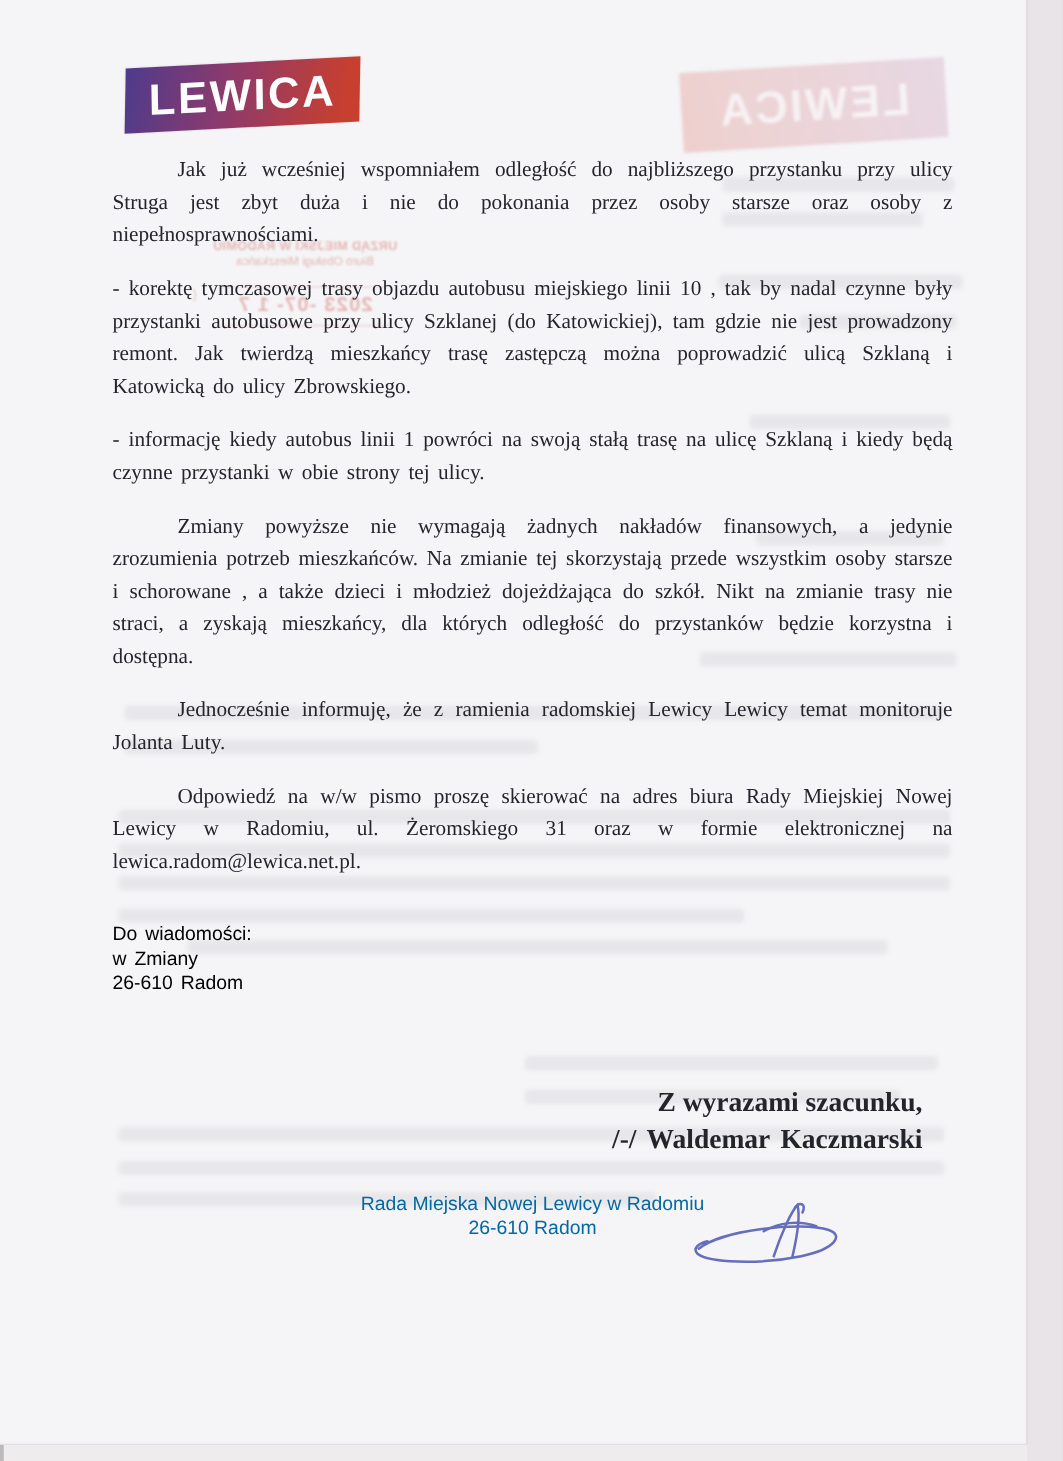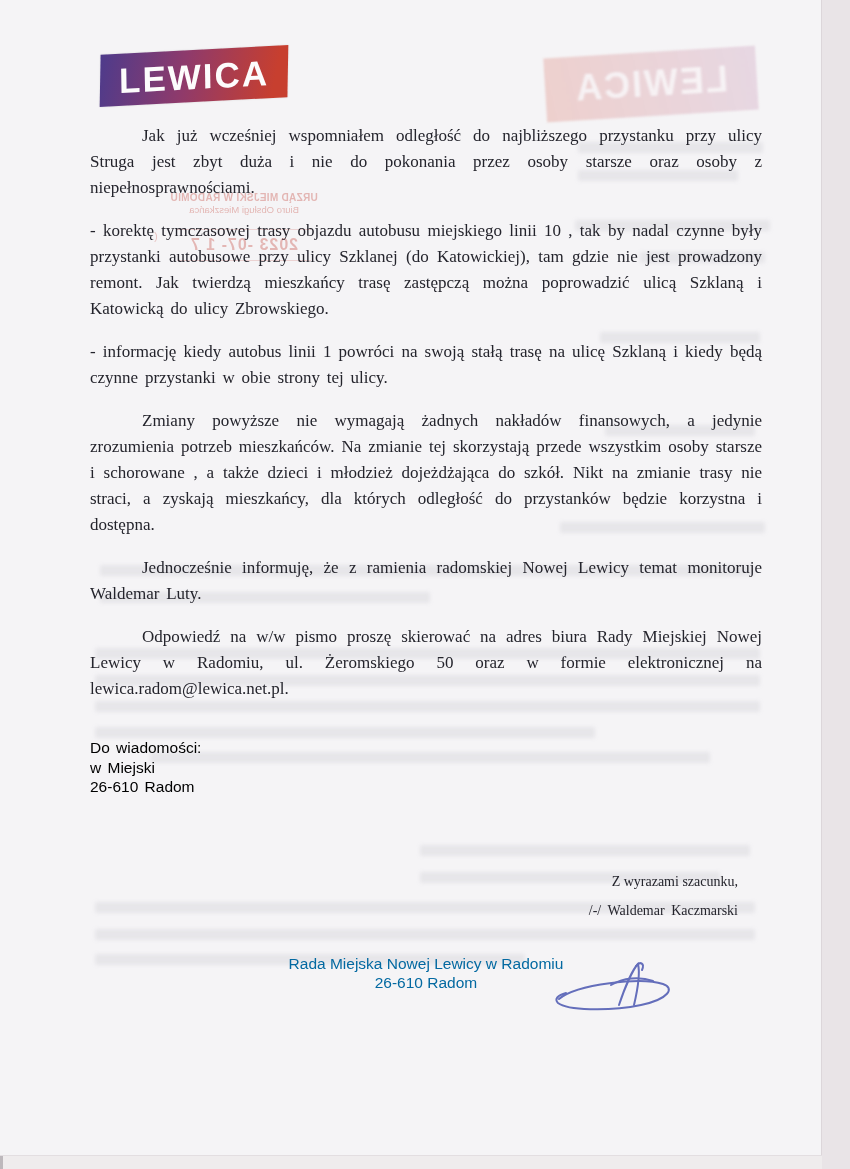--- a/index.html
+++ b/index.html
@@ -66,21 +66,21 @@
   .body-text p{
     margin:0 0 17px 0;font-size:17px;line-height:26px;color:#24242c;
     text-align:justify;word-spacing:2.5px;
   }
   .body-text p.indent{text-indent:52px;}
 
   .cc-block{
     margin-top:36px;font-family:"Liberation Sans", sans-serif;
     font-size:15.5px;line-height:19.5px;color:#000000;word-spacing:2px;
   }
-  .closing{margin-top:72px;text-align:right;padding-right:24px;font-size:14px;color:#24242c;}
+  .closing{margin-top:72px;text-align:right;padding-right:24px;font-size:22px;color:#24242c;font-weight:bold;}
   .closing .salutation{line-height:26px;}
   .closing .signed{line-height:26px;margin-top:3px;word-spacing:3px;}
   .signature-svg{position:absolute;left:545px;top:957px;z-index:3;}
 
   .footer{
     margin-top:30px;text-align:center;
     font-family:"Liberation Sans", sans-serif;font-size:15.5px;line-height:19.5px;color:#0369a1;
   }
 </style>
 </head>
@@ -121,26 +121,26 @@
   <div class="ghost-bar" style="left:420px;top:872px;width:300px"></div>
   <div class="ghost-bar" style="left:95px;top:902px;width:660px"></div>
   <div class="ghost-bar" style="left:95px;top:929px;width:660px"></div>
   <div class="ghost-bar" style="left:95px;top:954px;width:430px"></div>
 
   <div class="body-text">
     <p class="indent">Jak już wcześniej wspomniałem odległość do najbliższego przystanku przy ulicy Struga  jest zbyt duża i nie do pokonania przez  osoby starsze oraz  osoby z niepełnosprawnościami.</p>
     <p>- korektę tymczasowej trasy  objazdu autobusu miejskiego linii 10 , tak by nadal czynne były przystanki autobusowe przy ulicy Szklanej (do Katowickiej), tam gdzie nie jest prowadzony remont. Jak twierdzą mieszkańcy trasę zastępczą można poprowadzić ulicą Szklaną i  Katowicką do ulicy Zbrowskiego.</p>
     <p>- informację kiedy autobus linii 1 powróci na swoją stałą  trasę na  ulicę Szklaną i kiedy będą czynne  przystanki w obie strony tej ulicy.</p>
     <p class="indent">Zmiany powyższe nie wymagają żadnych nakładów finansowych, a jedynie zrozumienia potrzeb mieszkańców. Na zmianie  tej  skorzystają przede wszystkim osoby starsze i schorowane , a także dzieci i młodzież dojeżdżająca do szkół. Nikt na zmianie trasy nie straci, a zyskają mieszkańcy, dla których odległość  do przystanków będzie korzystna i dostępna.</p>
-    <p class="indent">Jednocześnie  informuję, że z ramienia radomskiej Nowej Lewicy temat monitoruje Waldemar Luty.</p>
-    <p class="indent">Odpowiedź na w/w pismo proszę skierować na adres biura Rady Miejskiej Nowej Lewicy w Radomiu, ul. Żeromskiego 50 oraz w formie elektronicznej na lewica.radom@lewica.net.pl.</p>
+    <p class="indent">Jednocześnie  informuję, że z ramienia radomskiej Lewicy Lewicy temat monitoruje Jolanta Luty.</p>
+    <p class="indent">Odpowiedź na w/w pismo proszę skierować na adres biura Rady Miejskiej Nowej Lewicy w Radomiu, ul. Żeromskiego 31 oraz w formie elektronicznej na lewica.radom@lewica.net.pl.</p>
 
     <div class="cc-block">
       <div>Do  wiadomości:</div>
-      <div>w Miejski</div>
+      <div>w Zmiany</div>
       <div>26-610 Radom</div>
     </div>
 
     <div class="closing">
       <div class="salutation">Z wyrazami szacunku,</div>
       <div class="signed">/-/ Waldemar Kaczmarski</div>
     </div>
 
     <div class="footer">
       <div>Rada Miejska Nowej Lewicy w Radomiu</div>

